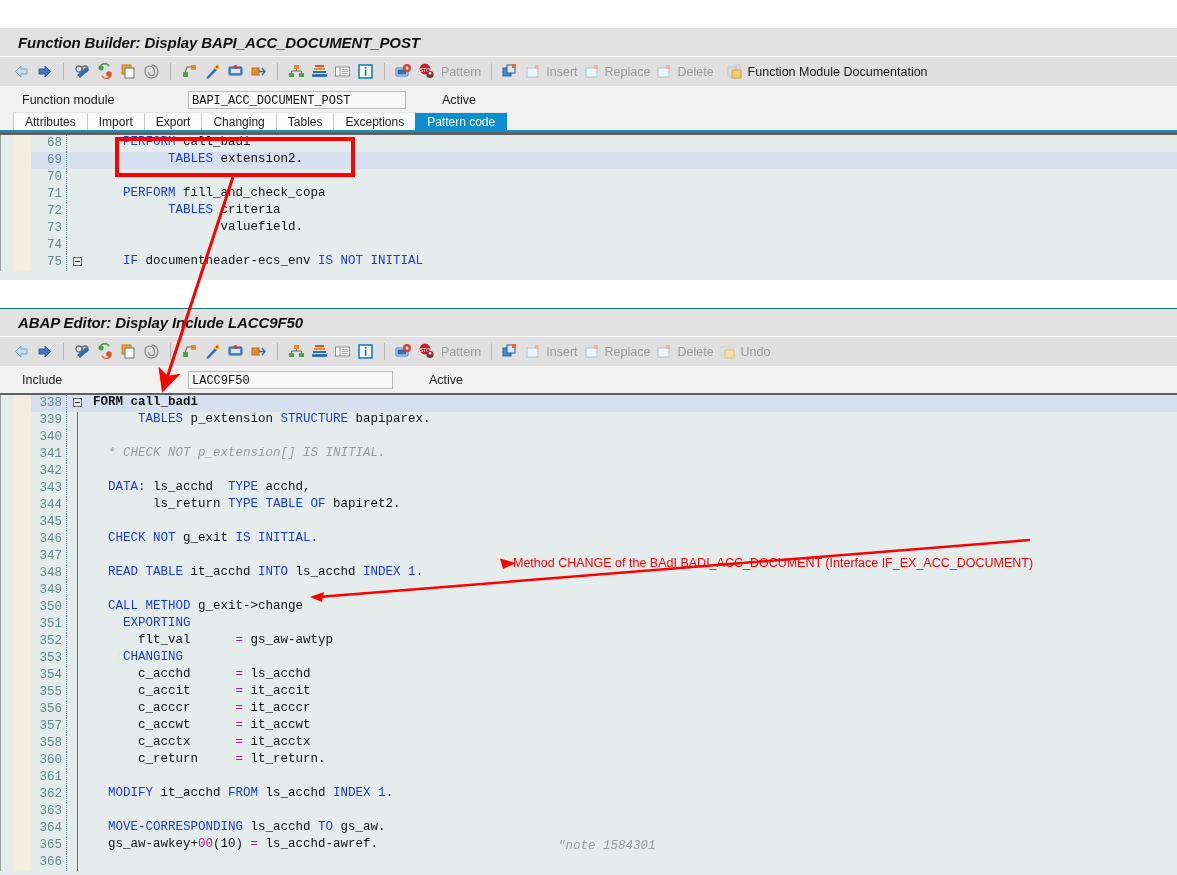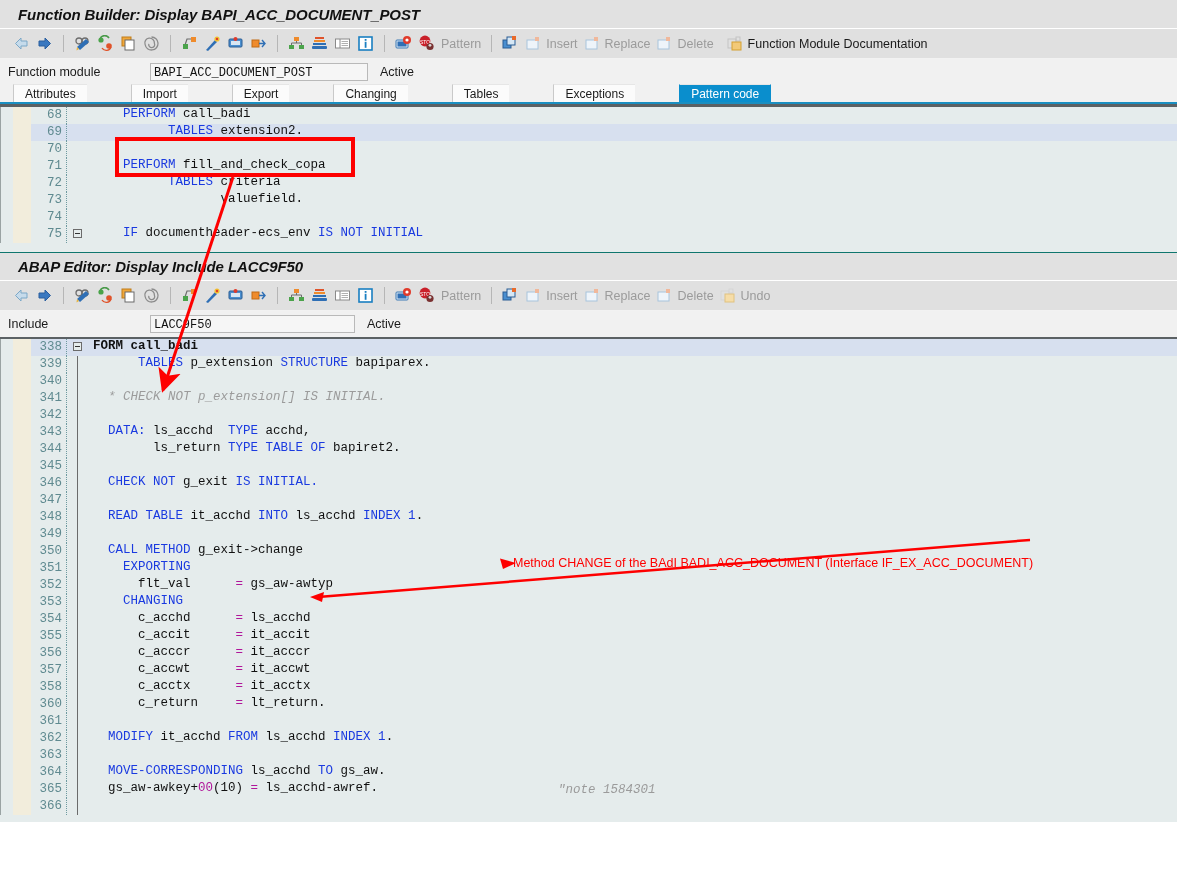--- a/index.html
+++ b/index.html
@@ -8,21 +8,21 @@
   }
   body {
     width: 1177px; height: 875px;
     font-family: "Liberation Sans", sans-serif;
     font-size: 12px;
     color: #000;
     overflow: hidden;
   }
 
   
-  .window { width: 1177px; position: relative; }
+  .window { width: 1177px; position: relative; margin-top: 28px; }
 
   .titlebar {
     height: 29px;
     background: #e1e1e1;
     display: flex;
     align-items: center;
     padding-left: 18px;
     box-sizing: border-box;
     border-bottom: 1px solid #ffffff;
   }
@@ -61,21 +61,22 @@
   .tb-label.dark { color: #1a1a1a; }
   .ico { width: 17px; height: 17px; display:block; }
 
   
   .formrow {
     height: 26px;
     background: #f1f1f1;
     display: flex;
     align-items: center;
     box-sizing: border-box;
-    padding-left: 8px;
+    padding-left: 22px;
+    gap: 24px;
   }
   .formrow .lbl { width: 142px; font-size: 12.5px; color: #1a1a1a; }
   .formrow .field {
     height: 18px;
     background: #f6f6f6;
     border: 1px solid #b9b9b9;
     font-family: "Liberation Mono", monospace;
     font-size: 12px;
     color: #111;
     padding: 0 3px;
@@ -86,21 +87,20 @@
 
   
   .tabstrip {
     height: 19px;
     background: #f1f1f1;
     display: flex;
     align-items: flex-end;
     padding-left: 13px;
     box-sizing: border-box;
     border-bottom: 2px solid #1a8fc1;
-    gap: 44px;
   }
   .tab {
     height: 18px;
     line-height: 18px;
     padding: 0 11px;
     font-size: 12px;
     color: #1a1a1a;
     background: #fbfbfb;
     border-left: 1px solid #c9c9c9;
     border-top: 1px solid #e6e6e6;

